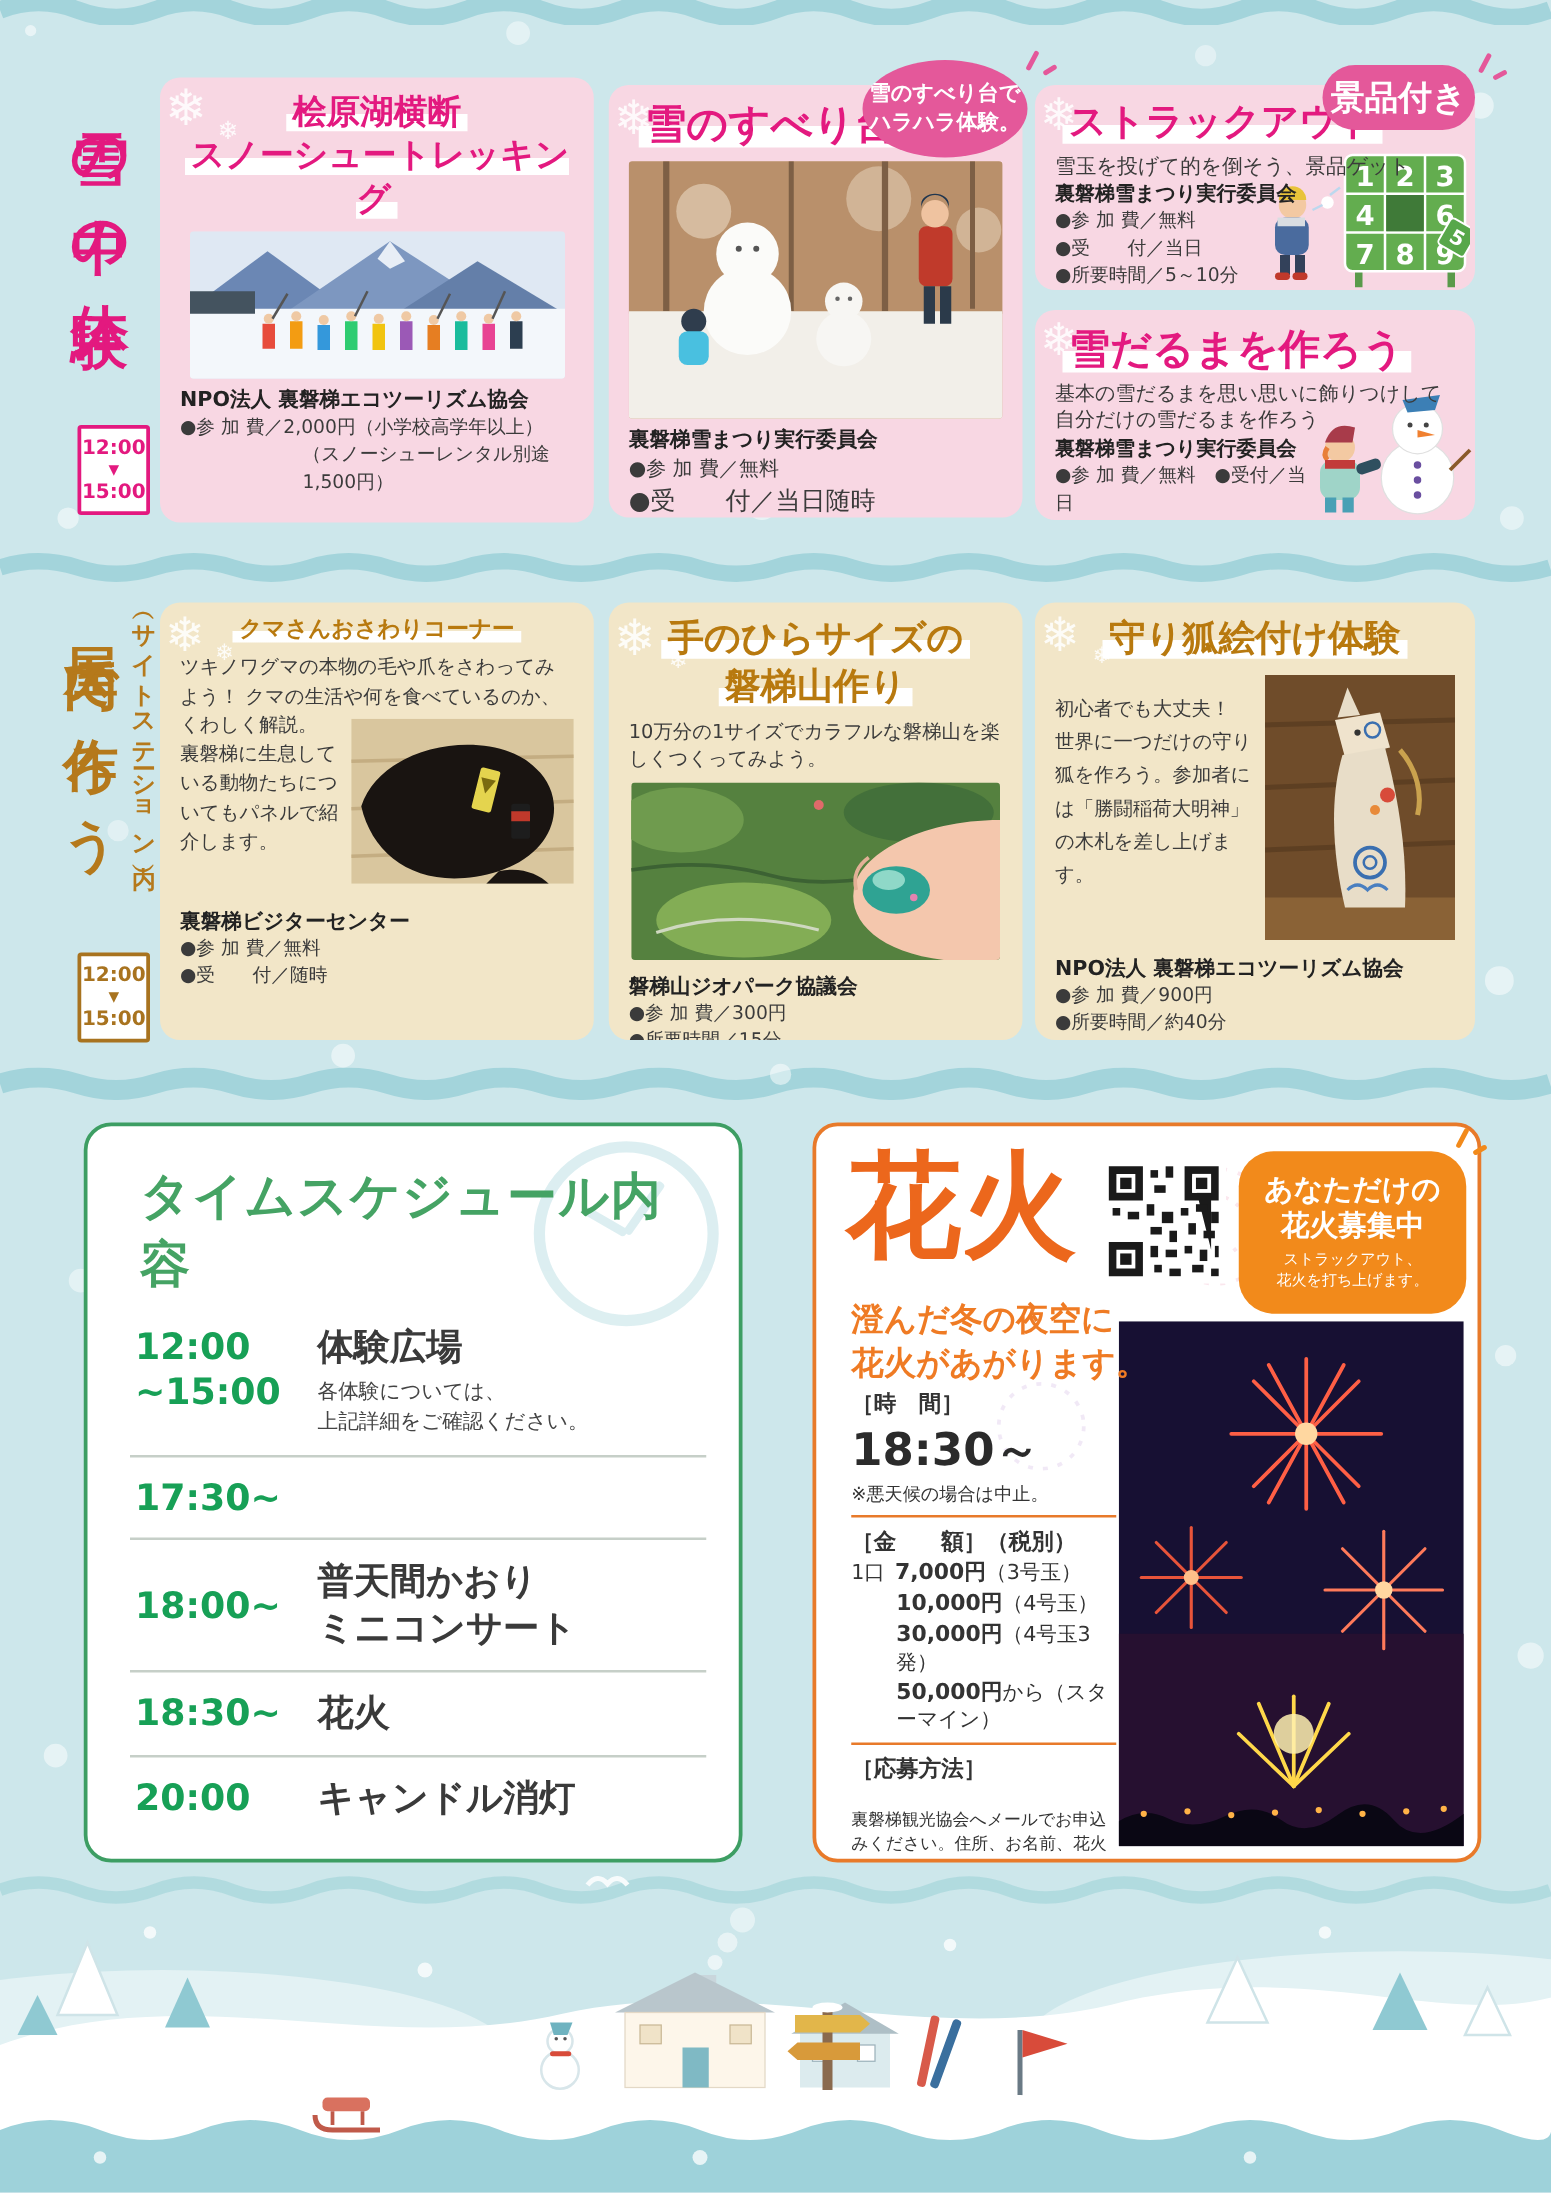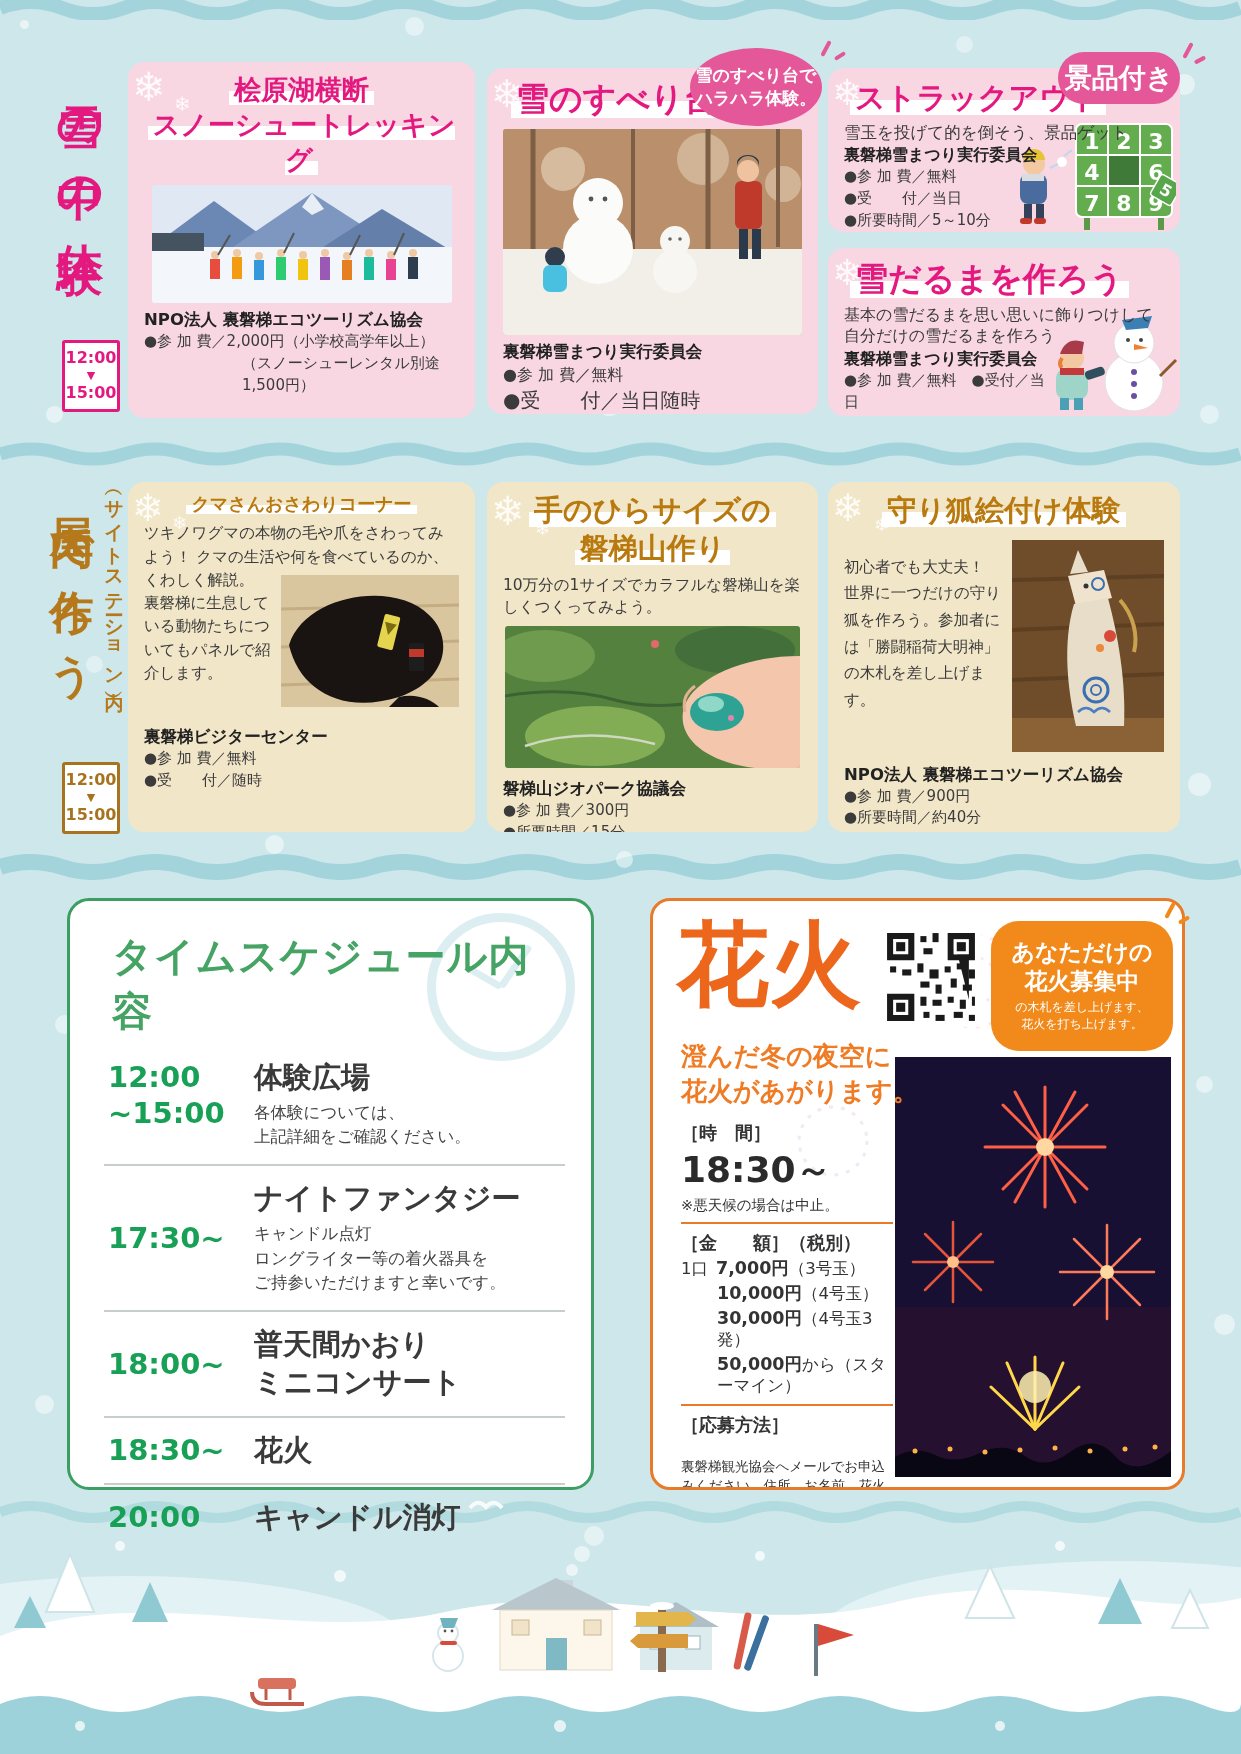--- a/index.html
+++ b/index.html
@@ -66,21 +66,21 @@
 .sname{font-size:29px;font-weight:800;color:#3a3a3a;line-height:1.3}
 .snote{font-size:16.5px;font-weight:400;color:#444;margin-top:4px;line-height:1.5}
 
 .fwcard{position:absolute;left:650px;top:898px;width:535px;height:592px;background:#fff;border:3px solid #e87a2a;border-radius:20px;overflow:hidden}
 .fwtitle{position:absolute;left:24px;top:16px;font-size:92px;font-weight:900;color:#ec671c;line-height:1.05;z-index:3}
 .qr{position:absolute;left:228px;top:26px;width:100px;height:100px;z-index:3}
 .fwbadge{position:absolute;left:338px;top:20px;width:182px;height:130px;background:#f28a1b;border-radius:28px;color:#fff;text-align:center;display:flex;flex-direction:column;justify-content:center;z-index:4}
 .fwbadge b{font-size:23px;line-height:1.25;font-weight:800}
 .fwbadge .bn{font-size:12px;line-height:1.45;margin-top:3px}
 .tagline{position:absolute;left:28px;top:138px;font-size:26px;font-weight:800;color:#ef7b24;line-height:1.35;z-index:3}
-.fwcol{position:absolute;left:28px;top:220px;width:212px;color:#333;z-index:3}
+.fwcol{position:absolute;left:28px;top:210px;width:212px;color:#333;z-index:3}
 .flabel{font-size:18px;font-weight:600;color:#333}
 .fwtime{font-size:36px;font-weight:800;color:#2b2b2b;margin:1px 0}
 .fwnote{font-size:14.5px}
 .odiv{border:none;border-top:2px solid #e87a2a;margin:7px 0}
 .pline{font-size:16.5px;line-height:1.3;margin-top:2px;padding-left:36px}
 .pline b{font-size:17.5px}
 .pline.first{padding-left:0}
 .punit{margin-right:8px}
 .alabel{font-size:18px;font-weight:700;margin-bottom:20px}
 .aline{font-size:13.5px;line-height:1.45}
@@ -411,28 +411,20 @@
       <div>
         <div class="sname">体験広場</div>
         <div class="snote">
           <span>各体験については、</span><br>
           <span>上記詳細をご確認ください。</span>
         </div>
       </div>
     </div>
     <div class="srow">
       <div class="stime" style="align-self:center">17:30~</div>
-      <div>
-        <div class="sname">ナイトファンタジー</div>
-        <div class="snote">
-          <span>キャンドル点灯</span><br>
-          <span>ロングライター等の着火器具を</span><br>
-          <span>ご持参いただけますと幸いです。</span>
-        </div>
-      </div>
     </div>
     <div class="srow">
       <div class="stime" style="align-self:center">18:00~</div>
       <div class="sname">
         <span>普天間かおり</span><br>
         <span>ミニコンサート</span>
       </div>
     </div>
     <div class="srow">
       <div class="stime">18:30~</div>
@@ -486,21 +478,21 @@
           <rect x="14" y="28" width="2" height="2"></rect>
           <rect x="18" y="29" width="3" height="2"></rect>
         <rect x="24" y="28" width="3" height="2"></rect>
           <rect x="29" y="29" width="2" height="2"></rect>
       </g>
     </svg>
     <div class="fwbadge">
       <b>あなただけの</b>
       <b>花火募集中</b>
       <span class="bn">
-        <span>の木札を差し上げます、</span><br>
+        <span>ストラックアウト、</span><br>
         <span>花火を打ち上げます。</span>
       </span>
     </div>
     <div class="tagline">
       <span>澄んだ冬の夜空に</span><br>
       <span>花火があがります。</span>
     </div>
     <div class="fwcol">
       <div class="flabel">［時　間］</div>
       <div class="fwtime">18:30～</div>

